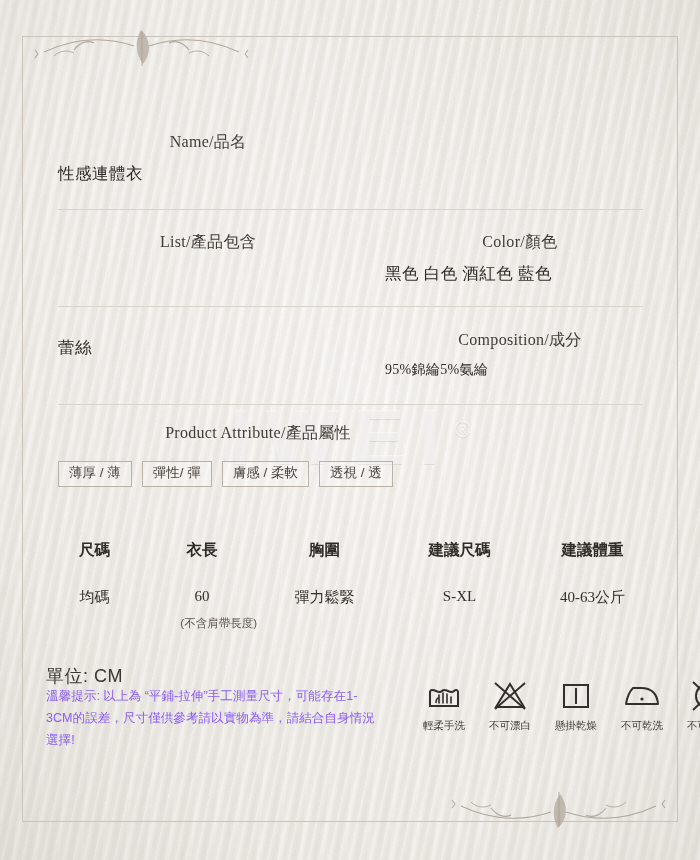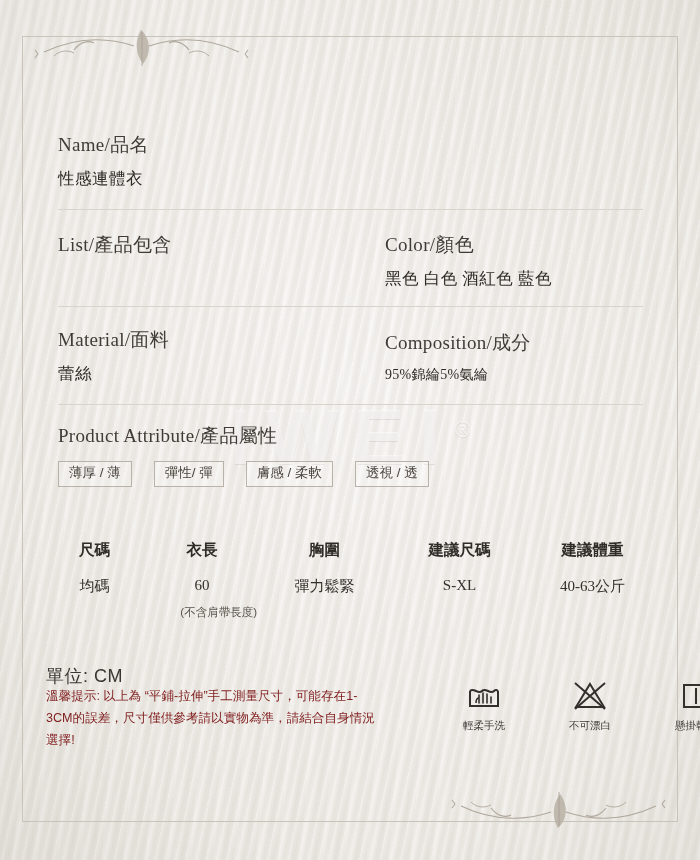--- a/index.html
+++ b/index.html
@@ -93,43 +93,44 @@
     position: absolute;
     box-sizing: border-box;
   }
   .rule {
     position: absolute;
     height: 1px;
     background: #d8d3cb;
   }
   .label {
     font-family: "Liberation Serif", serif;
-    font-size: 19px;
+    font-size: 16px;
     color: #403b36;
     letter-spacing: 0.3px;
+    text-align: center;
   }
   .value {
     font-family: "Liberation Serif", serif;
     font-size: 16.5px;
     color: #2f2b27;
     letter-spacing: 0.5px;
     margin-top: 10px;
   }
   .value-small {
     font-size: 14px;
     letter-spacing: 0.3px;
   }
 
   
   .attr-row {
     position: absolute;
     left: 58px;
     top: 461px;
     display: flex;
-    gap: 22px;
+    gap: 10px;
   }
   .attr-tag {
     border: 1px solid #b9b2a9;
     background: rgba(255,255,255,0.25);
     color: #4a443e;
     font-family: "Liberation Sans", sans-serif;
     font-size: 13.5px;
     padding: 4px 10px 5px;
     line-height: 1.1;
     white-space: nowrap;
@@ -156,21 +157,21 @@
     font-family: "Liberation Serif", serif;
     font-size: 15px;
     color: #332f2a;
   }
   .c1 { width: 105px; }
   .c2 { width: 110px; }
   .c3 { width: 135px; }
   .c4 { width: 135px; }
   .c5 { width: 131px; }
 
-  .table-body { margin-top: 16px; }
+  .table-body { margin-top: 27px; }
   .note-sub {
     font-family: "Liberation Sans", sans-serif;
     font-size: 11.5px;
     color: #5a544d;
     text-align: right;
     margin-top: 9px;
     width: 110px;
     margin-left: 105px;
   }
 
@@ -184,35 +185,34 @@
     letter-spacing: 0.5px;
   }
   .tips {
     position: absolute;
     left: 46px;
     top: 685px;
     width: 330px;
     font-family: "Liberation Sans", sans-serif;
     font-size: 12.6px;
     line-height: 1.75;
-    color: #7f1d1d;
+    color: #8b5cf6;
   }
 
   
   .care-row {
     position: absolute;
     left: 418px;
     top: 676px;
     display: flex;
     gap: 14px;
   }
   .care-item {
     width: 52px;
     text-align: center;
-    margin-left: 40px;
   }
   .care-glyph {
     height: 40px;
     display: flex;
     align-items: center;
     justify-content: center;
   }
   .care-caption {
     font-family: "Liberation Sans", sans-serif;
     font-size: 10.5px;
@@ -286,21 +286,20 @@
   <div class="section" style="left:58px; top:232px; width:300px;">
     <div class="label">List/產品包含</div>
   </div>
   <div class="section" style="left:385px; top:232px; width:270px;">
     <div class="label">Color/顏色</div>
     <div class="value">黑色 白色 酒紅色 藍色</div>
   </div>
   <div class="rule" style="left:58px; top:306px; width:585px;"></div>
 
   <div class="section" style="left:58px; top:327px; width:300px;">
-    <div class="label">Material/面料</div>
     <div class="value">蕾絲</div>
   </div>
   <div class="section" style="left:385px; top:330px; width:270px;">
     <div class="label">Composition/成分</div>
     <div class="value value-small">95%錦綸5%氨綸</div>
   </div>
   <div class="rule" style="left:58px; top:404px; width:585px;"></div>
 
   <div class="section" style="left:58px; top:423px; width:400px;">
     <div class="label">Product Attribute/產品屬性</div>

